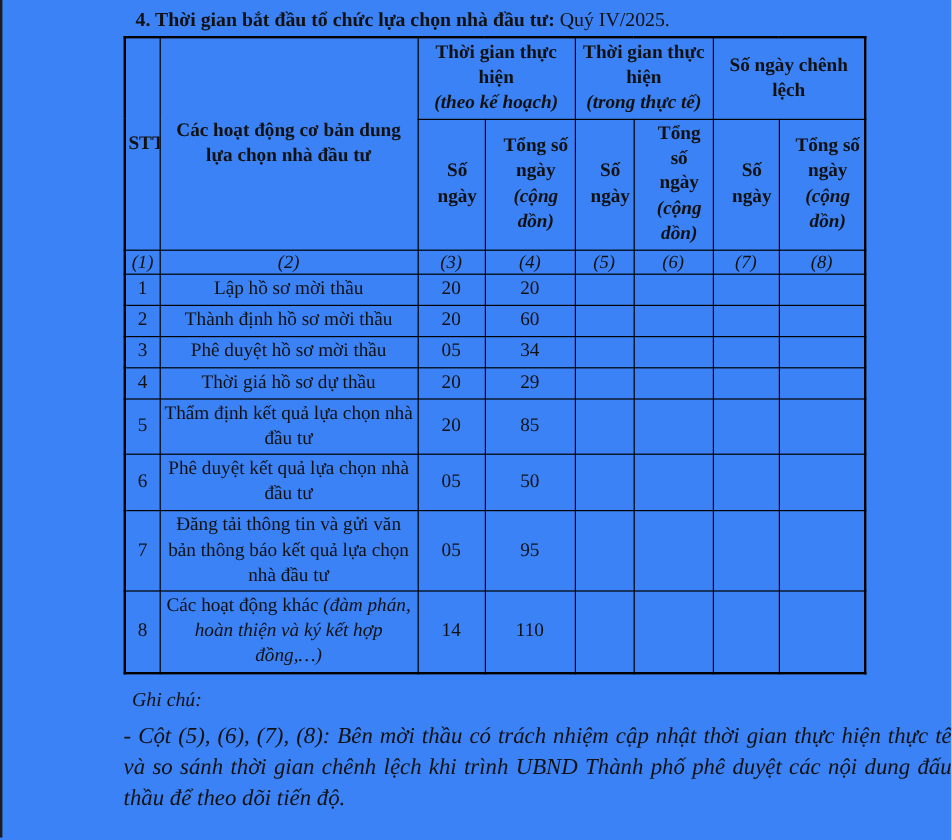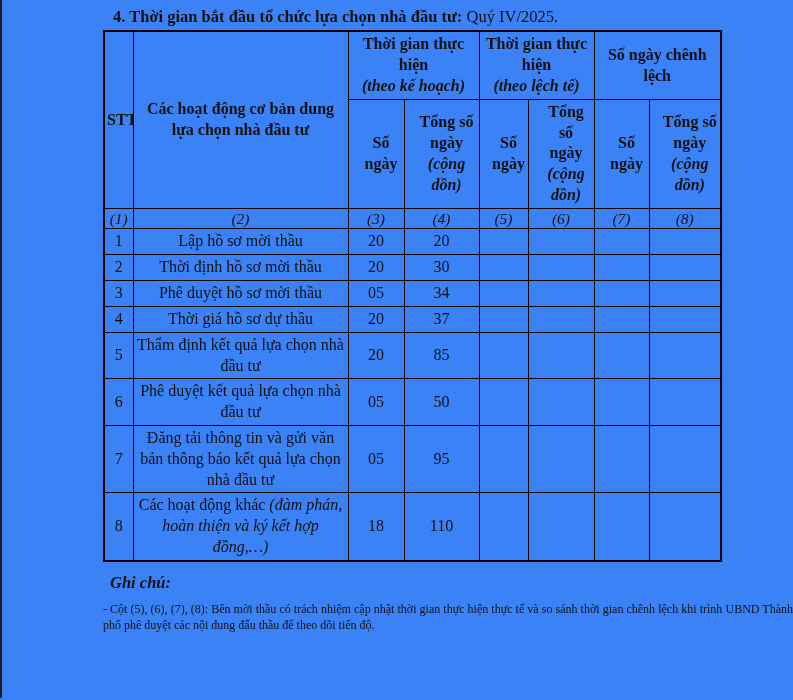--- a/index.html
+++ b/index.html
@@ -36,24 +36,24 @@
   table.sched th{font-weight:bold;}
   tr.h1 th{height:56px;}
   tr.h2 th{height:86px;padding-left:12px;}
   .blk{display:block;font-weight:bold;font-style:italic;}
   tr.colnums td{
     font-style:italic;height:17px;line-height:1.1;font-size:15.5px;padding:1px 2px;
   }
   td.act{text-align:justify;padding:2px 3px;}
   td.act i{font-style:italic;}
   td.num, td.stt{height:21px;}
-  .ghichu{margin:11px 0 0 7px;font-weight:bold;font-style:italic;font-size:16.5px;}
+  .ghichu{margin:11px 0 0 7px;font-weight:normal;font-style:italic;font-size:16.5px;}
   .notebody{
     margin:8px 0 0 0;width:690px;
-    text-align:justify;font-size:12px;line-height:1.38;
+    text-align:justify;font-size:19px;line-height:1.38;font-style:italic;
   }
 </style>
 </head>
 <body>
 
 <div class="page">
   <div class="left-line"></div>
   <div class="content">
 
     <p class="title"><b>4. Thời gian bắt đầu tổ chức lựa chọn nhà đầu tư:</b><span> Quý IV/2025.</span></p>
@@ -68,21 +68,21 @@
           <col style="width:66px">
         <col style="width:55px">
           <col style="width:72px">
       </colgroup>
 
       <tbody>
           <tr class="h1">
         <th rowspan="2">STT</th>
         <th rowspan="2">Các hoạt động cơ bản dung lựa chọn nhà đầu tư</th>
         <th colspan="2"><span>Thời gian thực hiện</span><i class="blk">(theo kế hoạch)</i></th>
-        <th colspan="2"><span>Thời gian thực hiện</span><i class="blk">(theo lệch tế)</i></th>
+        <th colspan="2"><span>Thời gian thực hiện</span><i class="blk">(trong thực tế)</i></th>
         <th colspan="2"><span>Số ngày chênh lệch</span></th>
       </tr>
 
       <tr class="h2">
         <th>Số ngày</th>
         <th><span>Tổng số ngày</span><i class="blk">(cộng dồn)</i></th>
         <th>Số ngày</th>
         <th><span>Tổng số ngày</span><i class="blk">(cộng dồn)</i></th>
         <th>Số ngày</th>
         <th><span>Tổng số ngày</span><i class="blk">(cộng dồn)</i></th>
@@ -104,43 +104,43 @@
         <td class="act"><span>Lập hồ sơ mời thầu</span><i></i></td>
         <td class="num">20</td>
         <td class="num">20</td>
         <td class="num"></td>
         <td class="num"></td>
         <td class="num"></td>
         <td class="num"></td>
       </tr>
       <tr>
         <td class="stt">2</td>
-        <td class="act"><span>Thời định hồ sơ mời thầu</span><i></i></td>
+        <td class="act"><span>Thành định hồ sơ mời thầu</span><i></i></td>
         <td class="num">20</td>
-        <td class="num">30</td>
+        <td class="num">60</td>
         <td class="num"></td>
         <td class="num"></td>
         <td class="num"></td>
         <td class="num"></td>
       </tr>
       <tr>
         <td class="stt">3</td>
         <td class="act"><span>Phê duyệt hồ sơ mời thầu</span><i></i></td>
         <td class="num">05</td>
         <td class="num">34</td>
         <td class="num"></td>
         <td class="num"></td>
         <td class="num"></td>
         <td class="num"></td>
       </tr>
       <tr>
         <td class="stt">4</td>
         <td class="act"><span>Thời giá hồ sơ dự thầu</span><i></i></td>
         <td class="num">20</td>
-        <td class="num">37</td>
+        <td class="num">29</td>
         <td class="num"></td>
         <td class="num"></td>
         <td class="num"></td>
         <td class="num"></td>
       </tr>
       <tr>
         <td class="stt">5</td>
         <td class="act"><span>Thẩm định kết quả lựa chọn nhà đầu tư</span><i></i></td>
         <td class="num">20</td>
         <td class="num">85</td>
@@ -165,21 +165,21 @@
         <td class="num">05</td>
         <td class="num">95</td>
         <td class="num"></td>
         <td class="num"></td>
         <td class="num"></td>
         <td class="num"></td>
       </tr>
       <tr>
         <td class="stt">8</td>
         <td class="act"><span>Các hoạt động khác </span><i>(đàm phán, hoàn thiện và ký kết hợp đồng,…)</i></td>
-        <td class="num">18</td>
+        <td class="num">14</td>
         <td class="num">110</td>
         <td class="num"></td>
         <td class="num"></td>
         <td class="num"></td>
         <td class="num"></td>
       </tr>
     </tbody>
       </table>
 
     <p class="ghichu">Ghi chú:</p>

